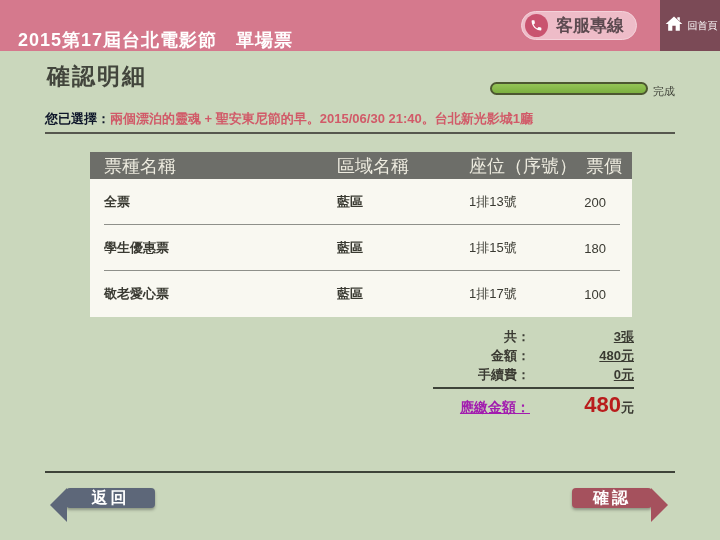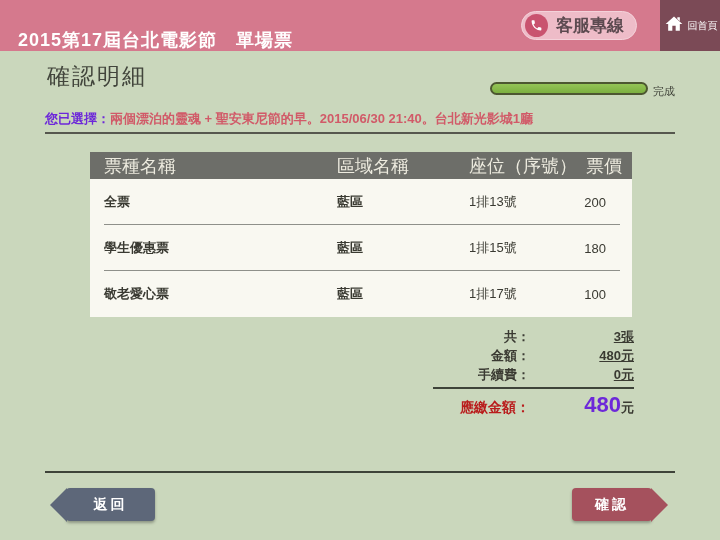--- a/index.html
+++ b/index.html
@@ -16,29 +16,29 @@
                   padding-right:12px; cursor:pointer; border:1px solid #f4d2da; }
   .service-circle { width:23px; height:23px; border-radius:50%; background:#c9536f;
                     margin-left:3px; display:flex; align-items:center; justify-content:center; flex:0 0 auto; }
   .service-label { font-size:17px; color:#5c4a50; font-weight:bold; margin-left:8px; white-space:nowrap; }
   .home-btn { position:absolute; right:0; top:0; width:60px; height:51px; background:#7b4a56;
               display:flex; flex-direction:row; align-items:center; justify-content:center;
               gap:3px; cursor:pointer; }
   .home-label { font-size:10px; color:#ffffff; white-space:nowrap; }
 
   
-  .page-heading { position:absolute; left:47px; top:61px; font-size:23px; font-weight:normal;
+  .page-heading { position:absolute; left:47px; top:61px; font-size:23px; font-weight:bold;
                   color:#42453c; letter-spacing:2px; }
   .progress-bar { position:absolute; left:490px; top:82px; width:158px; height:13px;
                   background:linear-gradient(#94c457,#7cb040); border:2px solid #4d5731; border-radius:8px; }
   .progress-label { position:absolute; left:653px; top:84px; font-size:11px; color:#3c3f36; }
 
   
   .selection { position:absolute; left:45px; top:110px; font-size:13px; font-weight:bold; white-space:nowrap; }
-  .selection-label { color:#6d28d9; }
+  .selection-label { color:#0f172a; }
   .selection-value { color:#d15a68;margin-top:30px; }
   .selection-divider { position:absolute; left:45px; top:132px; width:630px; height:2px; background:#56574e; }
 
   
   .ticket-table { position:absolute; left:90px; top:152px; width:542px; }
   .thead { display:flex; align-items:center; height:27px; background:#6d6e69; color:#edebdf;
            font-size:18px; padding:0 10px 0 14px; }
   .tbody { background:#f9f8f1; }
   .trow { position:relative; display:flex; align-items:center; height:46px; font-size:13px;
           color:#3a3a32; padding:0 26px 0 14px; }
@@ -50,29 +50,29 @@
   .c-price { flex:1; text-align:right; }
   .trow .c-name, .trow .c-area { font-weight:bold; }
 
   
   .summary { position:absolute; right:86px; top:327px; }
   .summary-row { display:flex; justify-content:flex-end; align-items:baseline; line-height:19px;
                  font-size:13px; font-weight:bold; color:#3a3a32; }
   .summary-row .s-value { width:104px; text-align:right;text-decoration:underline; }
   .summary-line { position:absolute; right:86px; top:387px; width:201px; height:2px; background:#3e4339; }
   .total-row { position:absolute; right:86px; top:392px; display:flex; align-items:baseline; }
-  .total-label { font-size:14px; font-weight:bold; color:#b91c1c; }
+  .total-label { font-size:14px; font-weight:bold; color:#a21caf;text-decoration:underline; }
   .total-value-wrap { width:104px; text-align:right; }
-  .total-value { font-size:22px; font-weight:bold; color:#6d28d9; }
+  .total-value { font-size:22px; font-weight:bold; color:#b91c1c; }
   .total-unit { font-size:13px; font-weight:bold; color:#3a3a32; }
 
   
   .bottom-divider { position:absolute; left:45px; top:471px; width:630px; height:2px; background:#3e4339; }
-  .btn { position:absolute; top:488px; height:33px; display:flex; align-items:center; justify-content:center;
-         color:#ffffff; font-size:14px; font-weight:bold; letter-spacing:3px; cursor:pointer;
+  .btn { position:absolute; top:488px; height:20px; display:flex; align-items:center; justify-content:center;
+         color:#ffffff; font-size:16px; font-weight:bold; letter-spacing:3px; cursor:pointer;
          border-radius:4px; box-shadow:0 2px 3px rgba(0,0,0,0.3); }
   .btn-back { left:66px; width:89px; background:#5d6779; }
   .btn-back::before { content:""; position:absolute; left:-16px; top:0;
          border-top:17px solid transparent; border-bottom:17px solid transparent;
          border-right:17px solid #5d6779; }
   .btn-confirm { left:572px; width:80px; background:#a5515d; }
   .btn-confirm::after { content:""; position:absolute; right:-16px; top:0;
          border-top:17px solid transparent; border-bottom:17px solid transparent;
          border-left:17px solid #a5515d; }
 </style>

